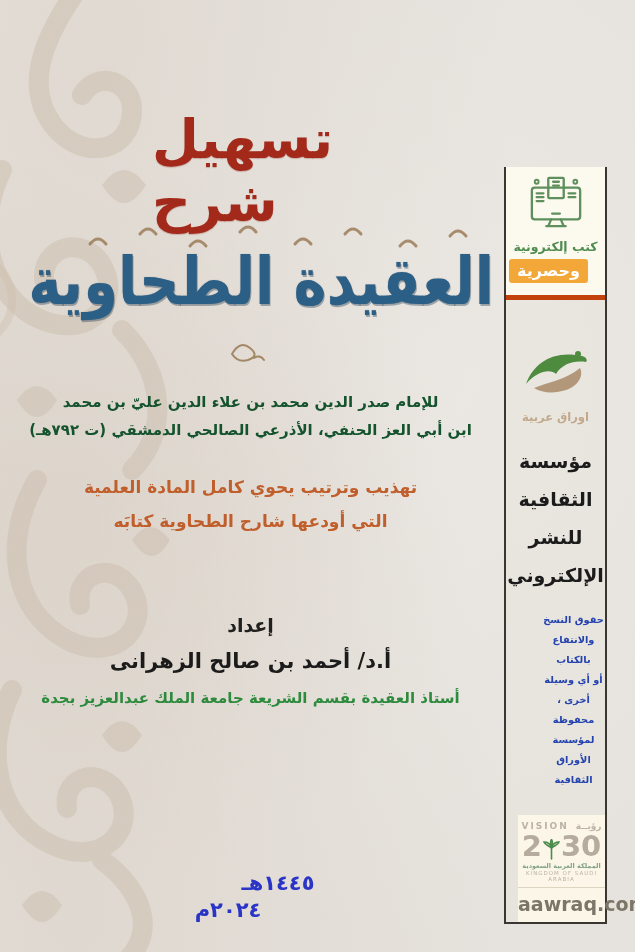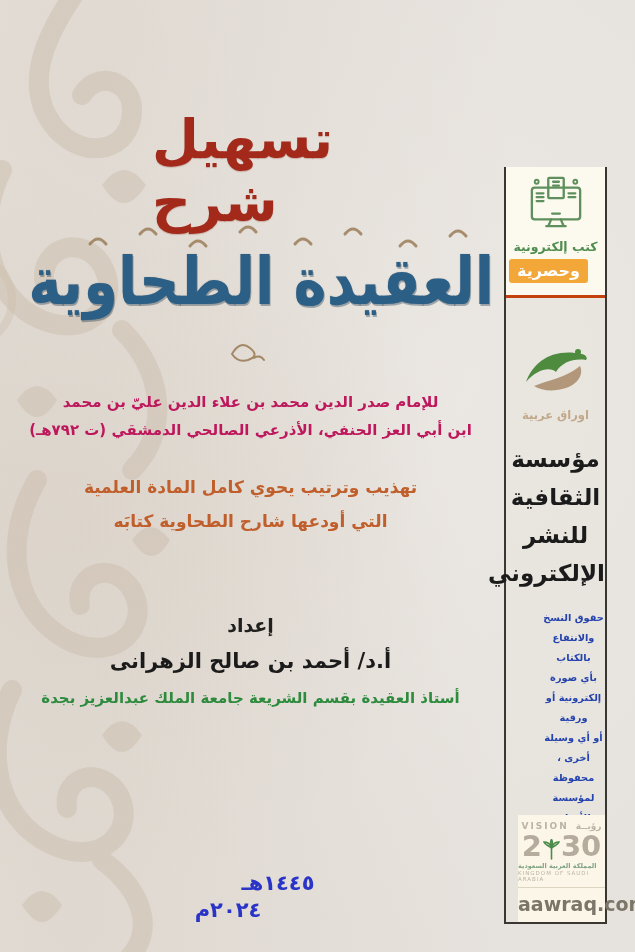--- a/index.html
+++ b/index.html
@@ -30,21 +30,21 @@
     top:248px; left:38px; width:456px; text-align:center; white-space:nowrap;
     font-size:56px; font-weight:bold; color:#2C5F86;
     transform:scaleY(1.18);
     text-shadow:1px 2px 0 rgba(21,49,72,0.35), 0 0 1px rgba(21,49,72,0.4);
   }
   .title-marks { top:222px; left:70px; width:420px; height:34px; }
   .title-sign  { top:338px; left:228px; width:40px; height:26px; }
 
   .author-block {
     top:388px; left:28px; width:445px; text-align:center;
-    font-size:15px; font-weight:bold; color:#be185d; line-height:28px;
+    font-size:15px; font-weight:bold; color:#14532d; line-height:28px;
   }
   .tahdhib-block {
     top:470px; left:28px; width:445px; text-align:center;
     font-size:17px; font-weight:bold; color:#C05F2B; line-height:34px;
   }
   .i3dad   { top:614px; left:28px; width:445px; text-align:center; font-size:19px; font-weight:bold; color:#20201E; }
   .preparer{ top:641px; left:28px; width:445px; text-align:center; font-size:21px; font-weight:bold; color:#1B1B1B;margin-top:8px; }
   .preparer-title {
     top:689px; left:28px; width:445px; text-align:center;
     font-size:15px; font-weight:bold; color:#2E8B3E;
@@ -54,38 +54,38 @@
   .dates .hijri     { transform:translateX(8px);  display:block; }
   .dates .gregorian { transform:translateX(-42px); display:block; }
 
   
   #sidebar {
     left:504px; top:167px; width:103px; height:757px;
     border-left:2px solid #3A3631; border-right:2px solid #3A3631; border-bottom:2px solid #3A3631;
     background:rgba(232,228,222,0.35);
   }
   .ebadge {
-    width:100%; background:#FCFAEF; border-bottom:3px solid #c2410c;
+    width:100%; background:#FCFAEF; border-bottom:5px solid #c2410c;
     padding:8px 3px 12px; text-align:center;
   }
   .ebadge .line1 { font-size:12.5px; font-weight:bold; color:#4F8C4F; margin-top:4px; }
   .ebadge .pillrow { text-align:left; margin-top:5px; }
   .ebadge .pill {
     display:inline-block; background:#F3A738; color:#FFFFFF;
     font-size:16px; font-weight:bold; padding:2px 8px 3px; border-radius:3px;
   }
   .awraq-logo { margin-top:46px; text-align:center; }
   .awraq-logo .logotext { font-size:11.5px; color:#C2A88B; font-weight:bold; margin-top:4px; }
   .foundation { margin-top:18px; text-align:center; }
-  .foundation div { font-size:23px; font-weight:bold; color:#1B1B1B; line-height:38px; }
+  .foundation div { font-size:19px; font-weight:bold; color:#1B1B1B; line-height:38px; }
   .copyright { margin-top:16px; text-align:center;padding-left:36px; }
   .copyright div { font-size:9.8px; font-weight:bold; color:#2443AE; line-height:20px; }
   .vision-box {
     position:absolute; bottom:0; left:12px; right:0;
-    background:#FBF6E8; padding:6px 0 7px; text-align:left;
+    background:#FBF6E8; padding:6px 0 7px; text-align:center;
   }
   .vision-row { display:flex; justify-content:center; align-items:center; gap:7px;
     font-size:9px; letter-spacing:2px; color:#BBB3A4; font-weight:bold; direction:ltr; }
   .v2030-row { display:flex; justify-content:center; align-items:flex-end; gap:1px;
     font-size:29px; font-weight:bold; color:#B5AC9D; line-height:30px; direction:ltr; }
   .country-ar { font-size:6.5px; color:#7FA383; font-weight:bold; margin-top:1px; }
   .country-en { font-size:5.5px; color:#BBB3A4; letter-spacing:1px; direction:ltr; }
   .website { border-top:1px solid #DDD5C2; margin-top:5px; padding-top:5px;
     font-size:19px; color:#7C7668; font-weight:bold; direction:ltr; }
 </style>
@@ -183,21 +183,20 @@
 
   <div class="foundation">
     <div>مؤسسة</div>
     <div>الثقافية</div>
     <div>للنشر</div>
     <div>الإلكتروني</div>
   </div>
 
   <div class="copyright">
     <div>حقوق النسخ والانتفاع بالكتاب</div>
-    <div>بأي صورة إلكترونية أو ورقية</div>
     <div>أو أي وسيلة أخرى ، محفوظة</div>
     <div>لمؤسسة الأوراق الثقافية</div>
   </div>
 
   <div class="vision-box">
     <div class="vision-row">
       <span>VISION</span>
       <span>رؤيــة</span>
     </div>
     <div class="v2030-row">

